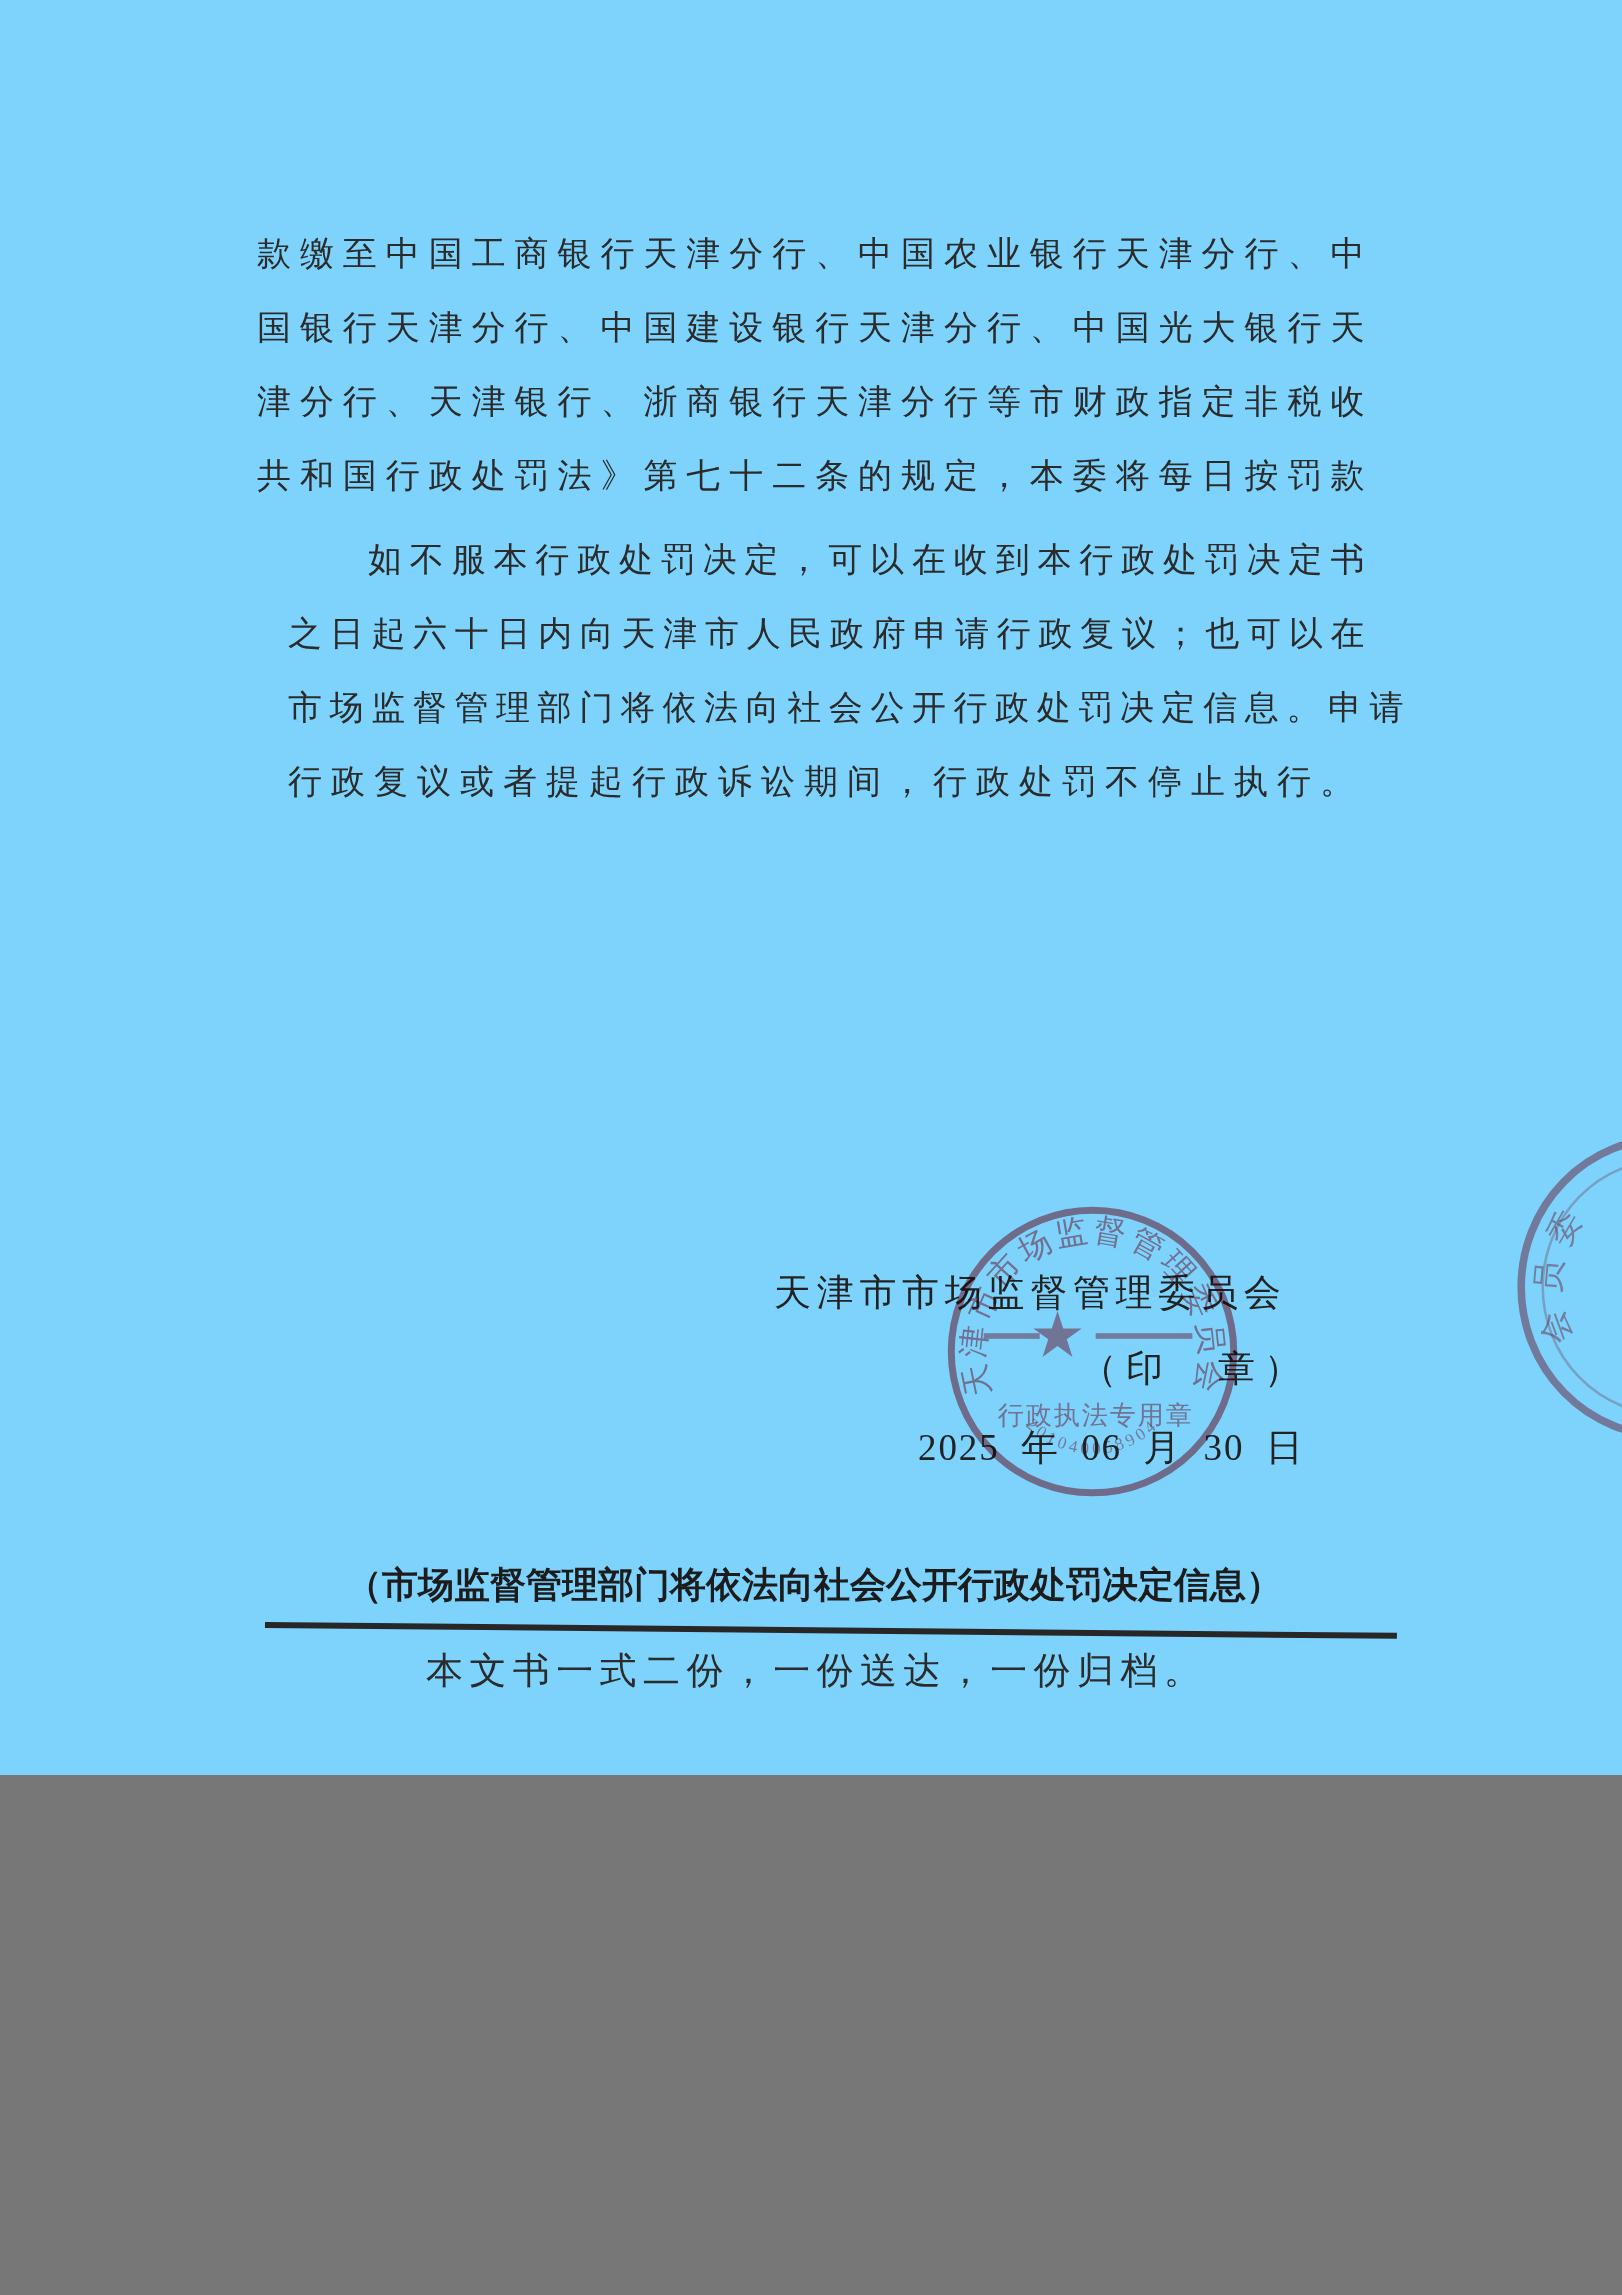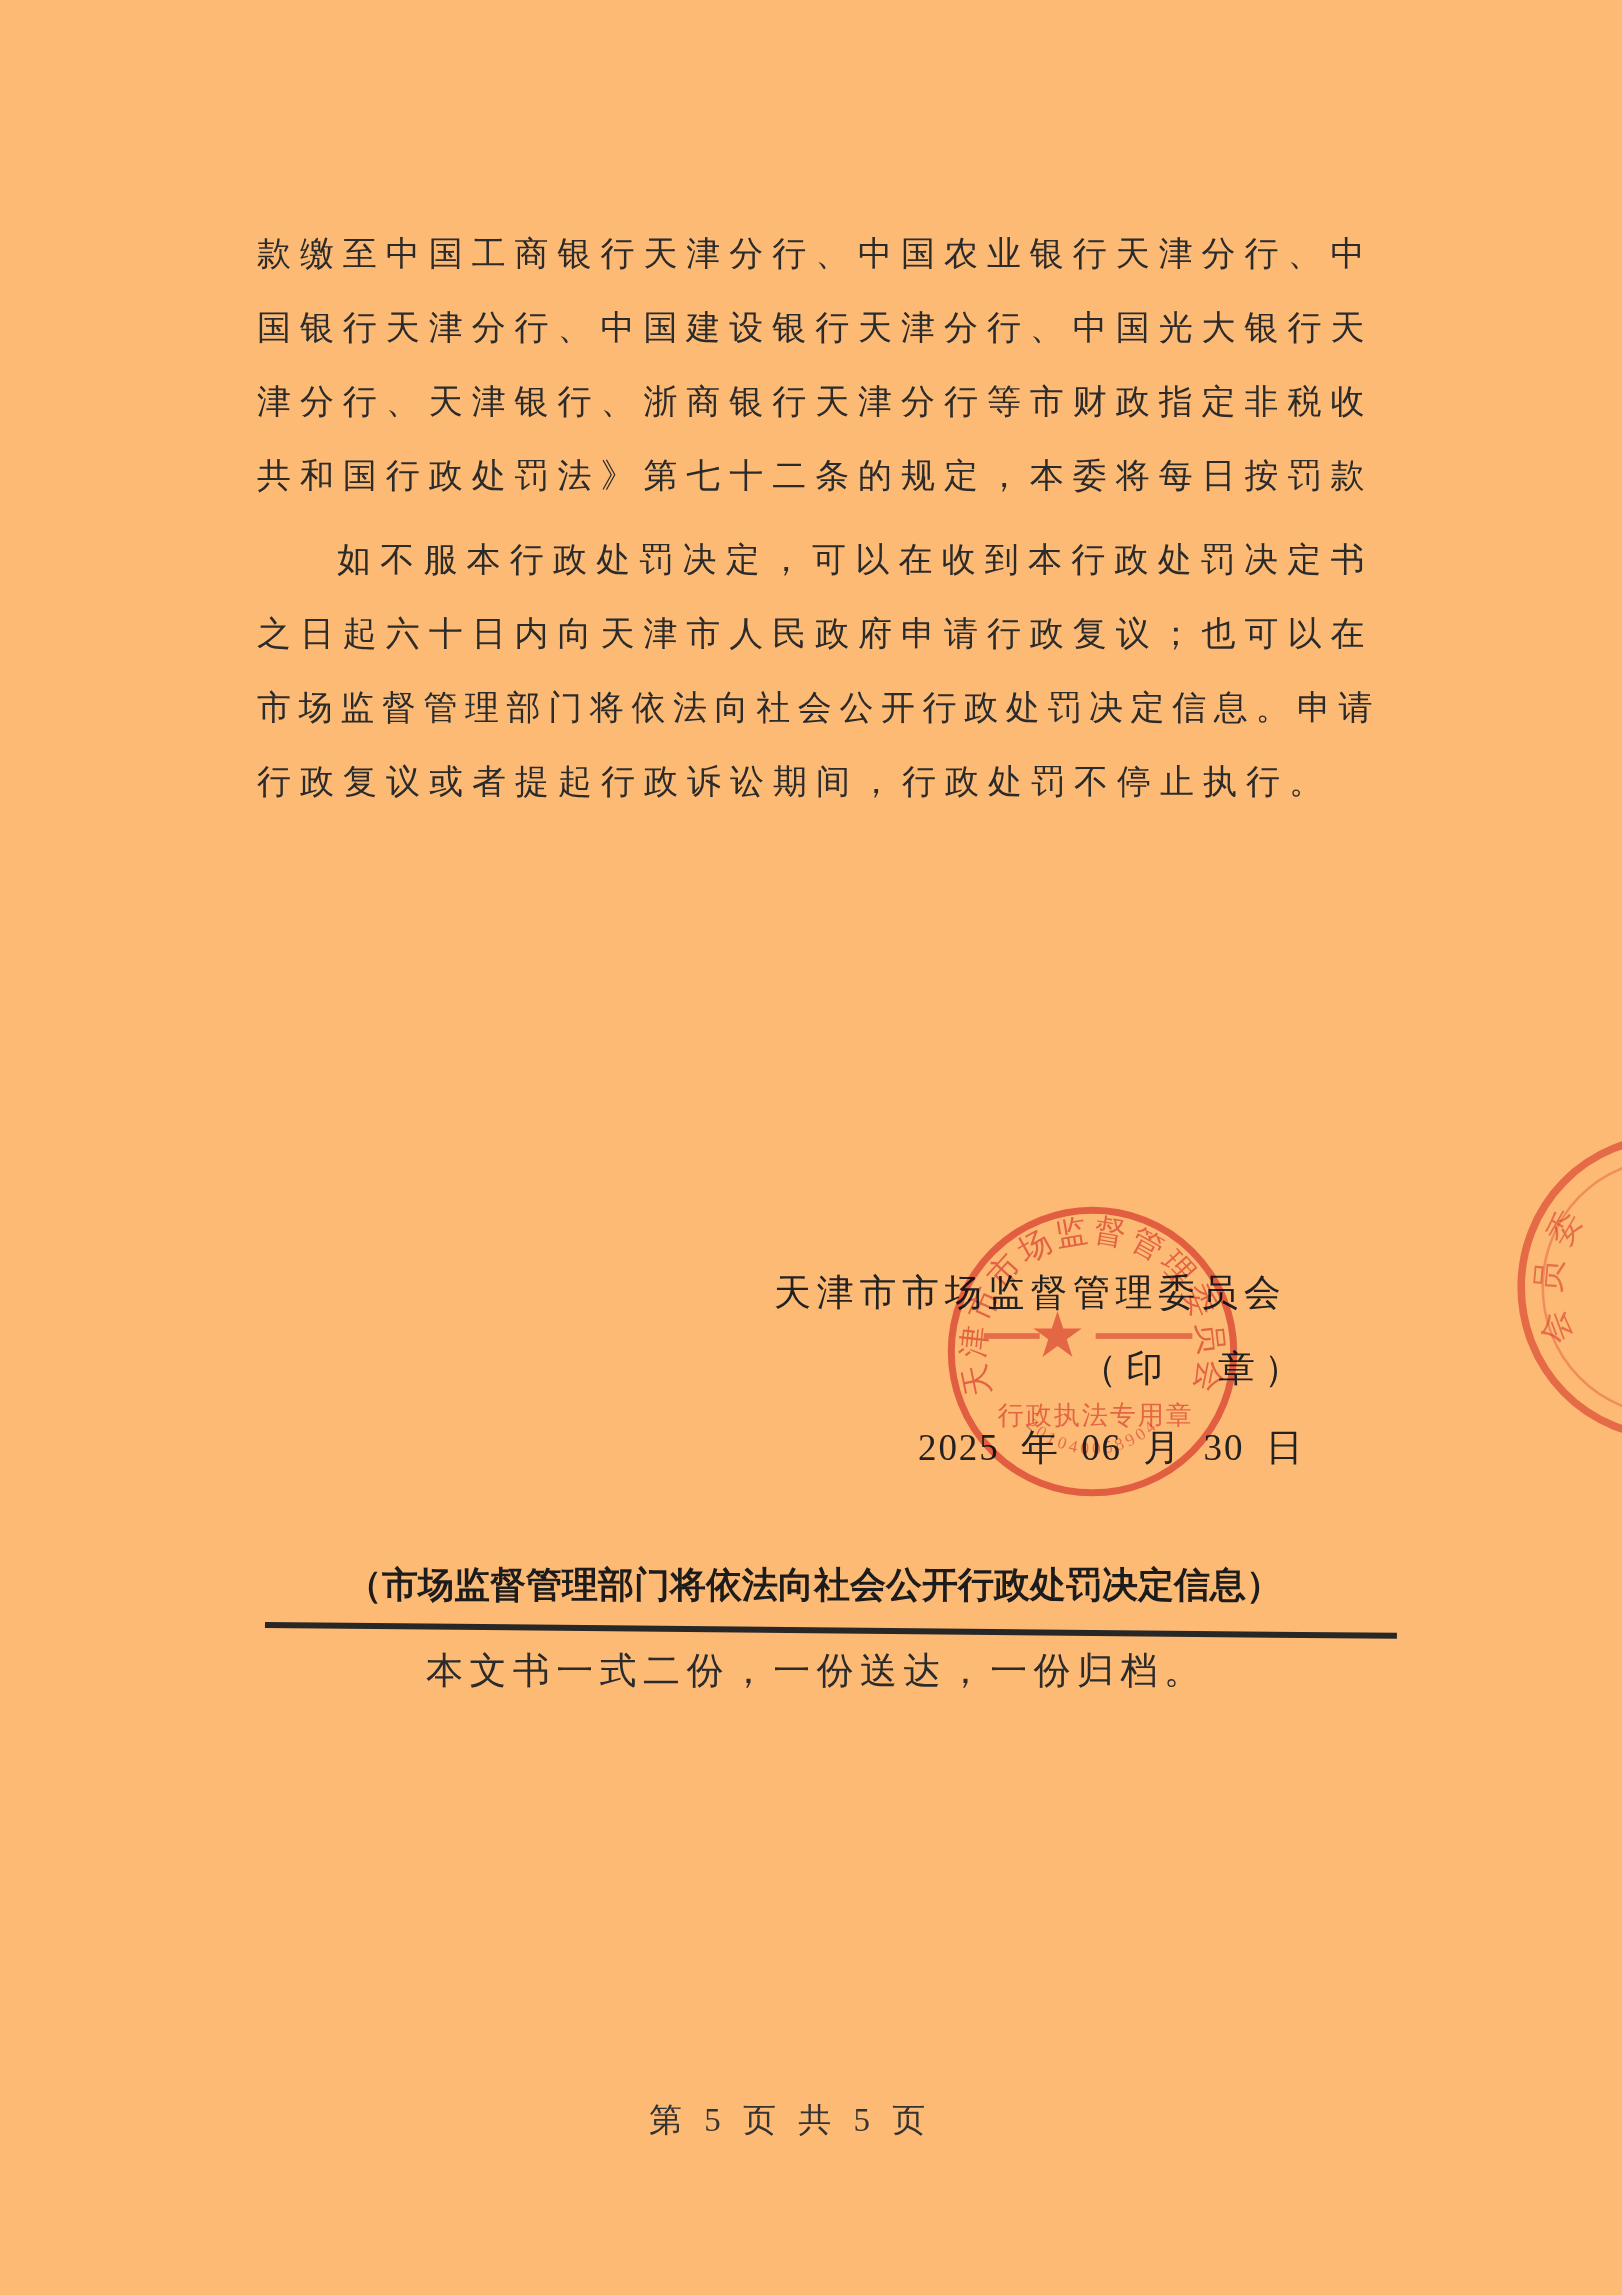--- a/index.html
+++ b/index.html
@@ -1,19 +1,19 @@
 <!DOCTYPE html>
 <html style="font-size:10.2px"><head>
 <meta charset="utf-8">
 <style>
   html,body{margin:0;padding:0;background:#777;}
   .page{
     position:relative;
-    width:1622px;height:2295px;
-    background:#fdba74;
+    width:1622px;height:1775px;
+    background:#7dd3fc;
     overflow:hidden;
     font-family:"Liberation Serif","DejaVu Serif",serif;
     color:#262626;
   }
   
   .body-text{
     position:absolute;left:257px;top:217px;width:1115px;
     font-size:34px;
   }
   .para{display:block;}
@@ -23,21 +23,21 @@
     text-align:justify;
     text-align-last:justify;
     white-space:nowrap;
     color:#2b2b2b;
   }
   .para[data-indent-first="true"] .line:first-child{padding-left:80px;}
   .para[data-ragged-last="true"] .line:last-child{
     text-align-last:left;
     letter-spacing:9px;
   }
-  .para + .para{margin-top:9.5px;}
+  .para + .para{margin-top:9.5px;margin-left:31px;}
   
   .sig-line{position:absolute;line-height:1;white-space:nowrap;color:#222;}
   .sig-committee{left:774px;top:1274px;font-size:37px;letter-spacing:5.7px;}
   .sig-seal{left:1080px;top:1350px;font-size:37px;letter-spacing:9px;}
   .sig-date{left:918px;top:1429px;font-size:37px;letter-spacing:1.9px;word-spacing:10.2px;}
   
   .stamp-svg{position:absolute;mix-blend-mode:multiply;}
   .stamp-main{left:943px;top:1204px;}
   .stamp-partial{left:1499px;top:1124px;}
   

